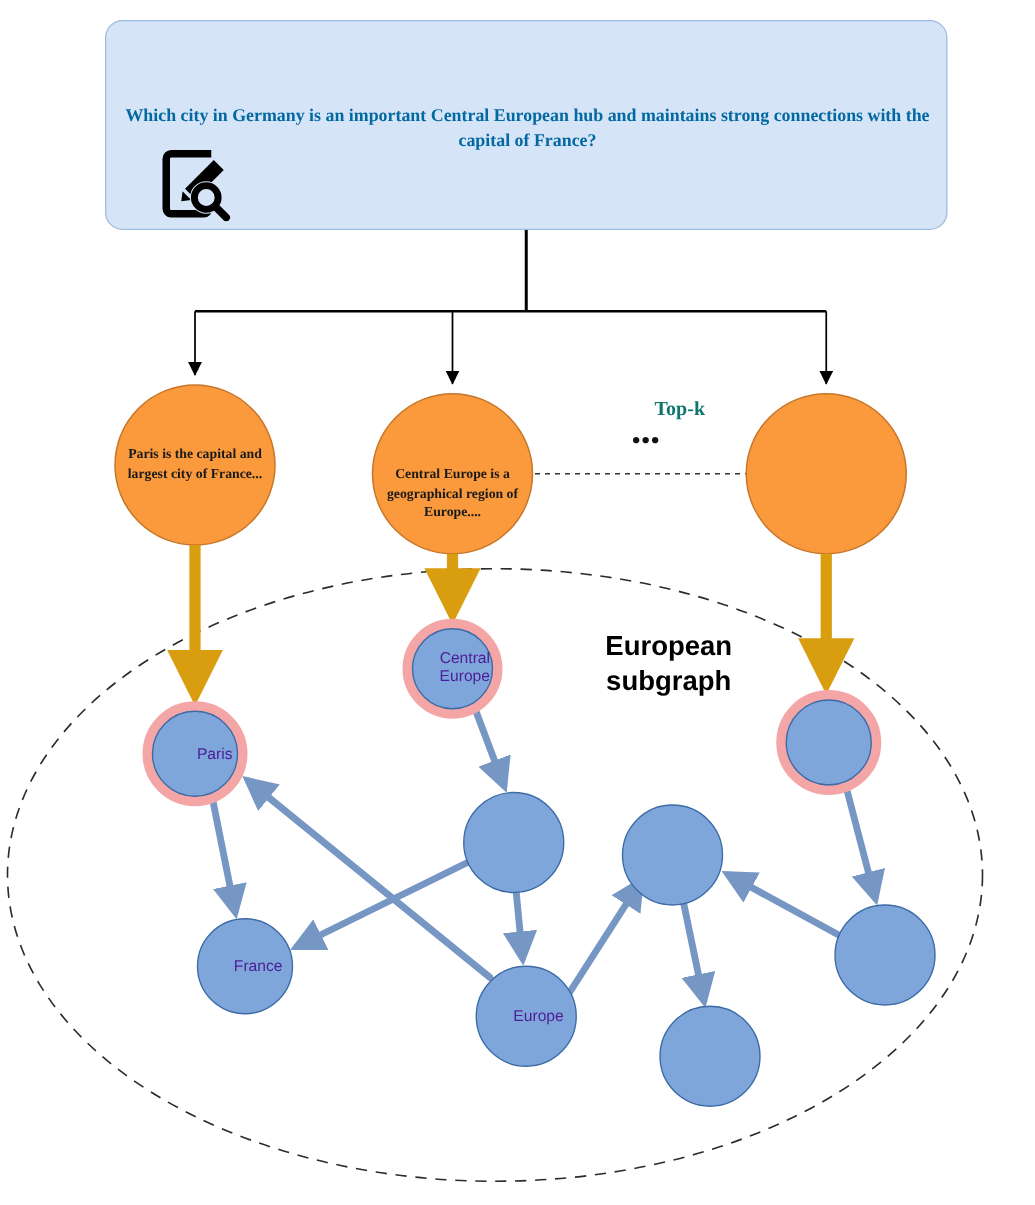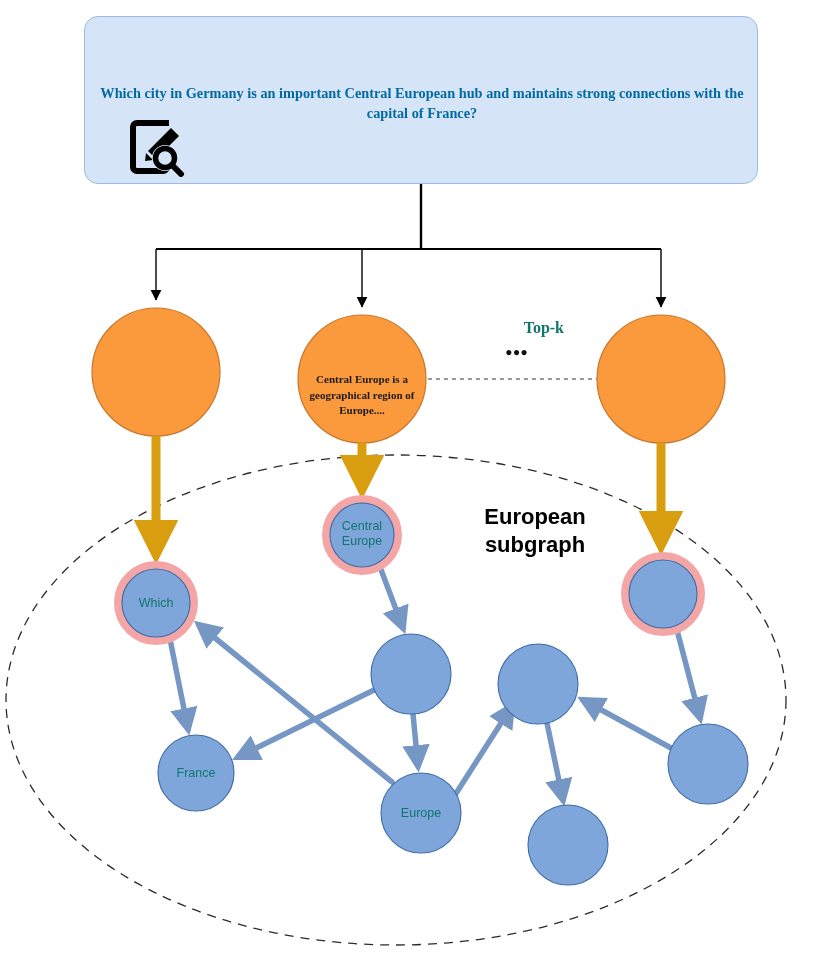--- a/index.html
+++ b/index.html
@@ -108,24 +108,24 @@
     font-weight: bold;
     font-size: 11px;
     line-height: 15.5px;
     color: #1a1a1a;
     pointer-events: none;
   }
 
   
   .entity-text {
     position: absolute;
-    text-align: center;
+    text-align: right;
     font-size: 12.5px;
     line-height: 15px;
-    color: #0f766e;
+    color: #4c1d95;
     pointer-events: none;
   }
 </style>
 </head>
 <body>
 
 <div id="diagram-root">
 
   <div class="question-box">
     <div class="doc-search-icon">
@@ -216,25 +216,26 @@
 
       <circle cx="196" cy="773" r="38" fill="#7fa6db" stroke="#3d6ba5" stroke-width="1.1"></circle>
       <circle cx="411" cy="674" r="40" fill="#7fa6db" stroke="#3d6ba5" stroke-width="1.1"></circle>
       <circle cx="421" cy="813" r="40" fill="#7fa6db" stroke="#3d6ba5" stroke-width="1.1"></circle>
       <circle cx="538" cy="684" r="40" fill="#7fa6db" stroke="#3d6ba5" stroke-width="1.1"></circle>
       <circle cx="568" cy="845" r="40" fill="#7fa6db" stroke="#3d6ba5" stroke-width="1.1"></circle>
       <circle cx="708" cy="764" r="40" fill="#7fa6db" stroke="#3d6ba5" stroke-width="1.1"></circle>
     </g>
   </svg>
 
+  <div class="passage-text" style="left:90px; top:356px; width:132px;">Paris is the capital and largest city of France...</div>
   <div class="passage-text" style="left:298px; top:356px; width:128px;margin-top:16px;">Central Europe is a geographical region of Europe....</div>
 
   <div class="topk-label">Top-k</div>
   <div class="topk-dots">•••</div>
 
   <div class="subgraph-title">European subgraph</div>
 
-  <div class="entity-text" style="left:126px; top:596px; width:60px;">Which</div>
+  <div class="entity-text" style="left:126px; top:596px; width:60px;">Paris</div>
   <div class="entity-text" style="left:332px; top:519px; width:60px;">Central Europe</div>
   <div class="entity-text" style="left:166px; top:766px; width:60px;">France</div>
   <div class="entity-text" style="left:391px; top:806px; width:60px;">Europe</div>
 
 </div>
 
 </body></html>

